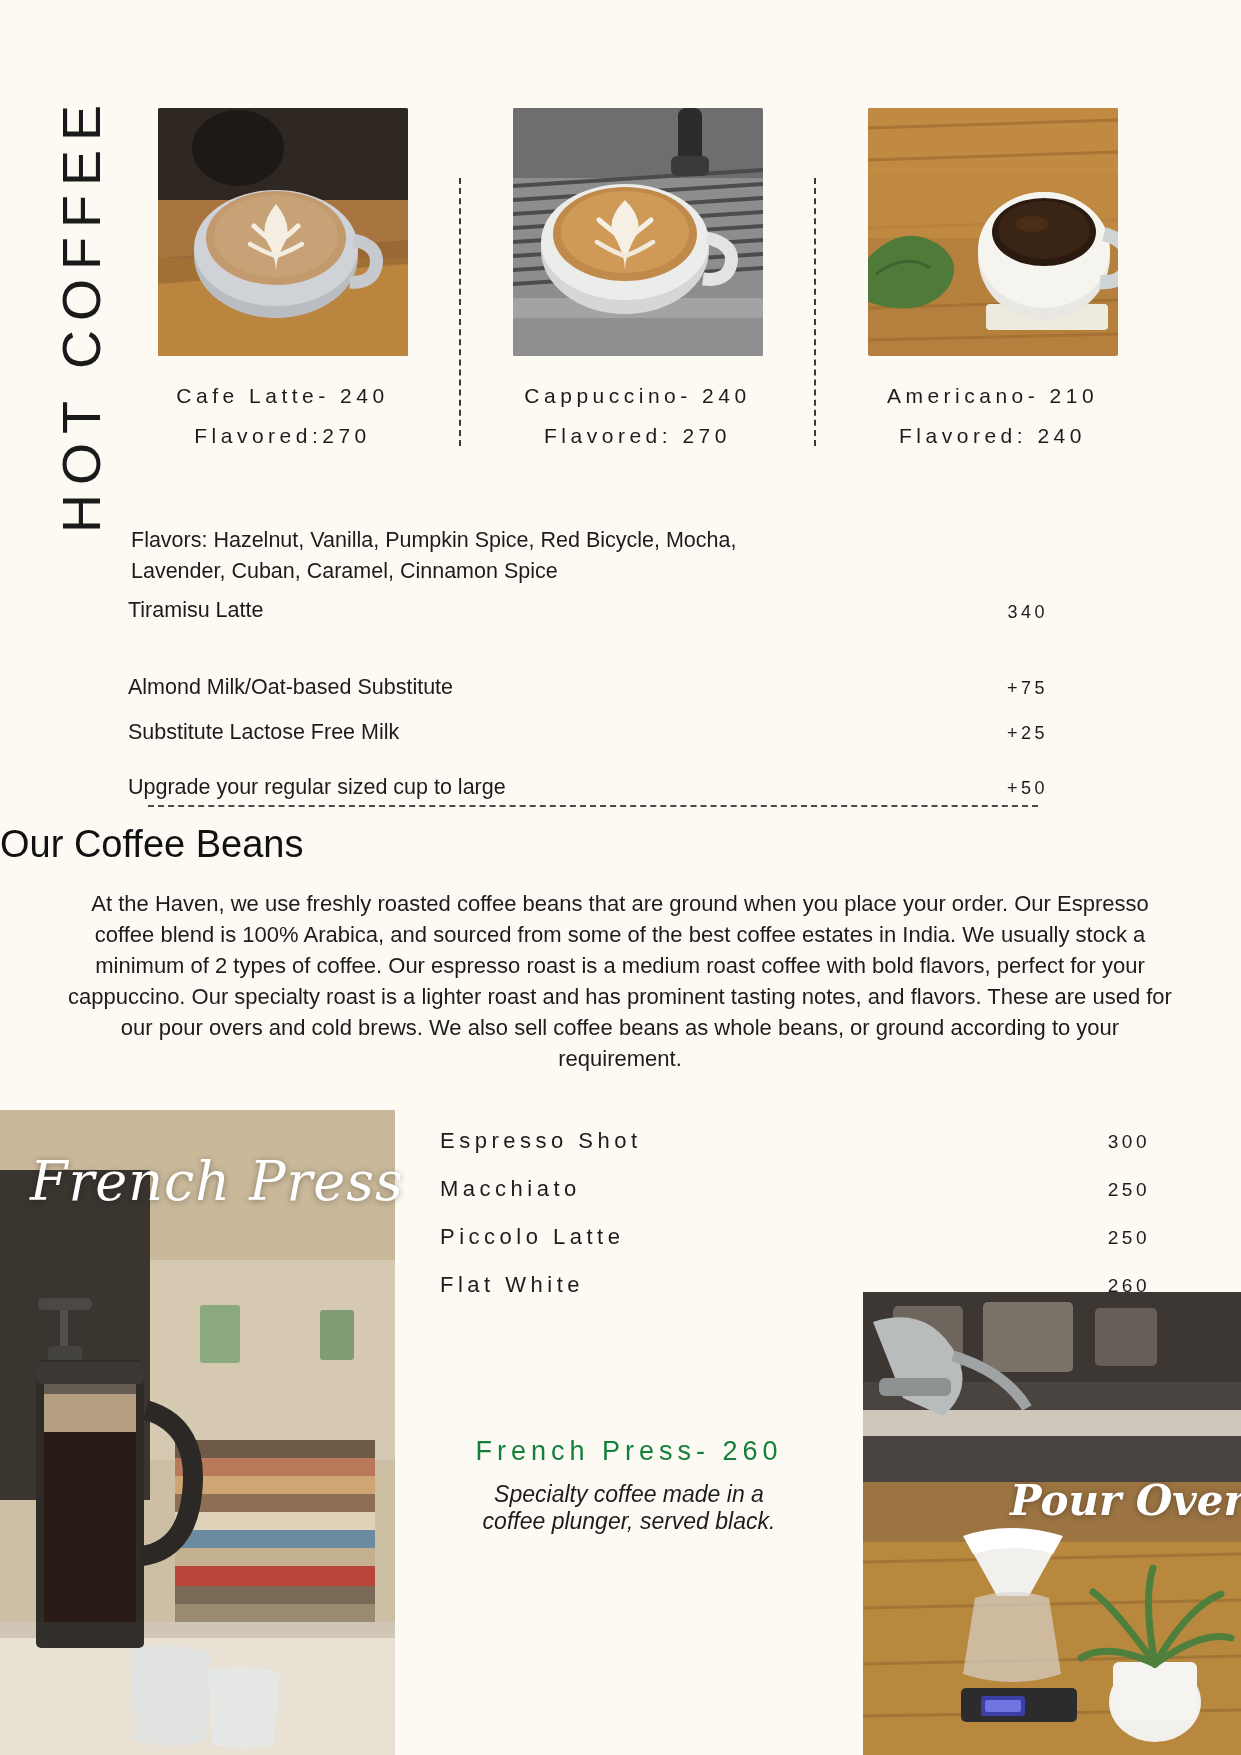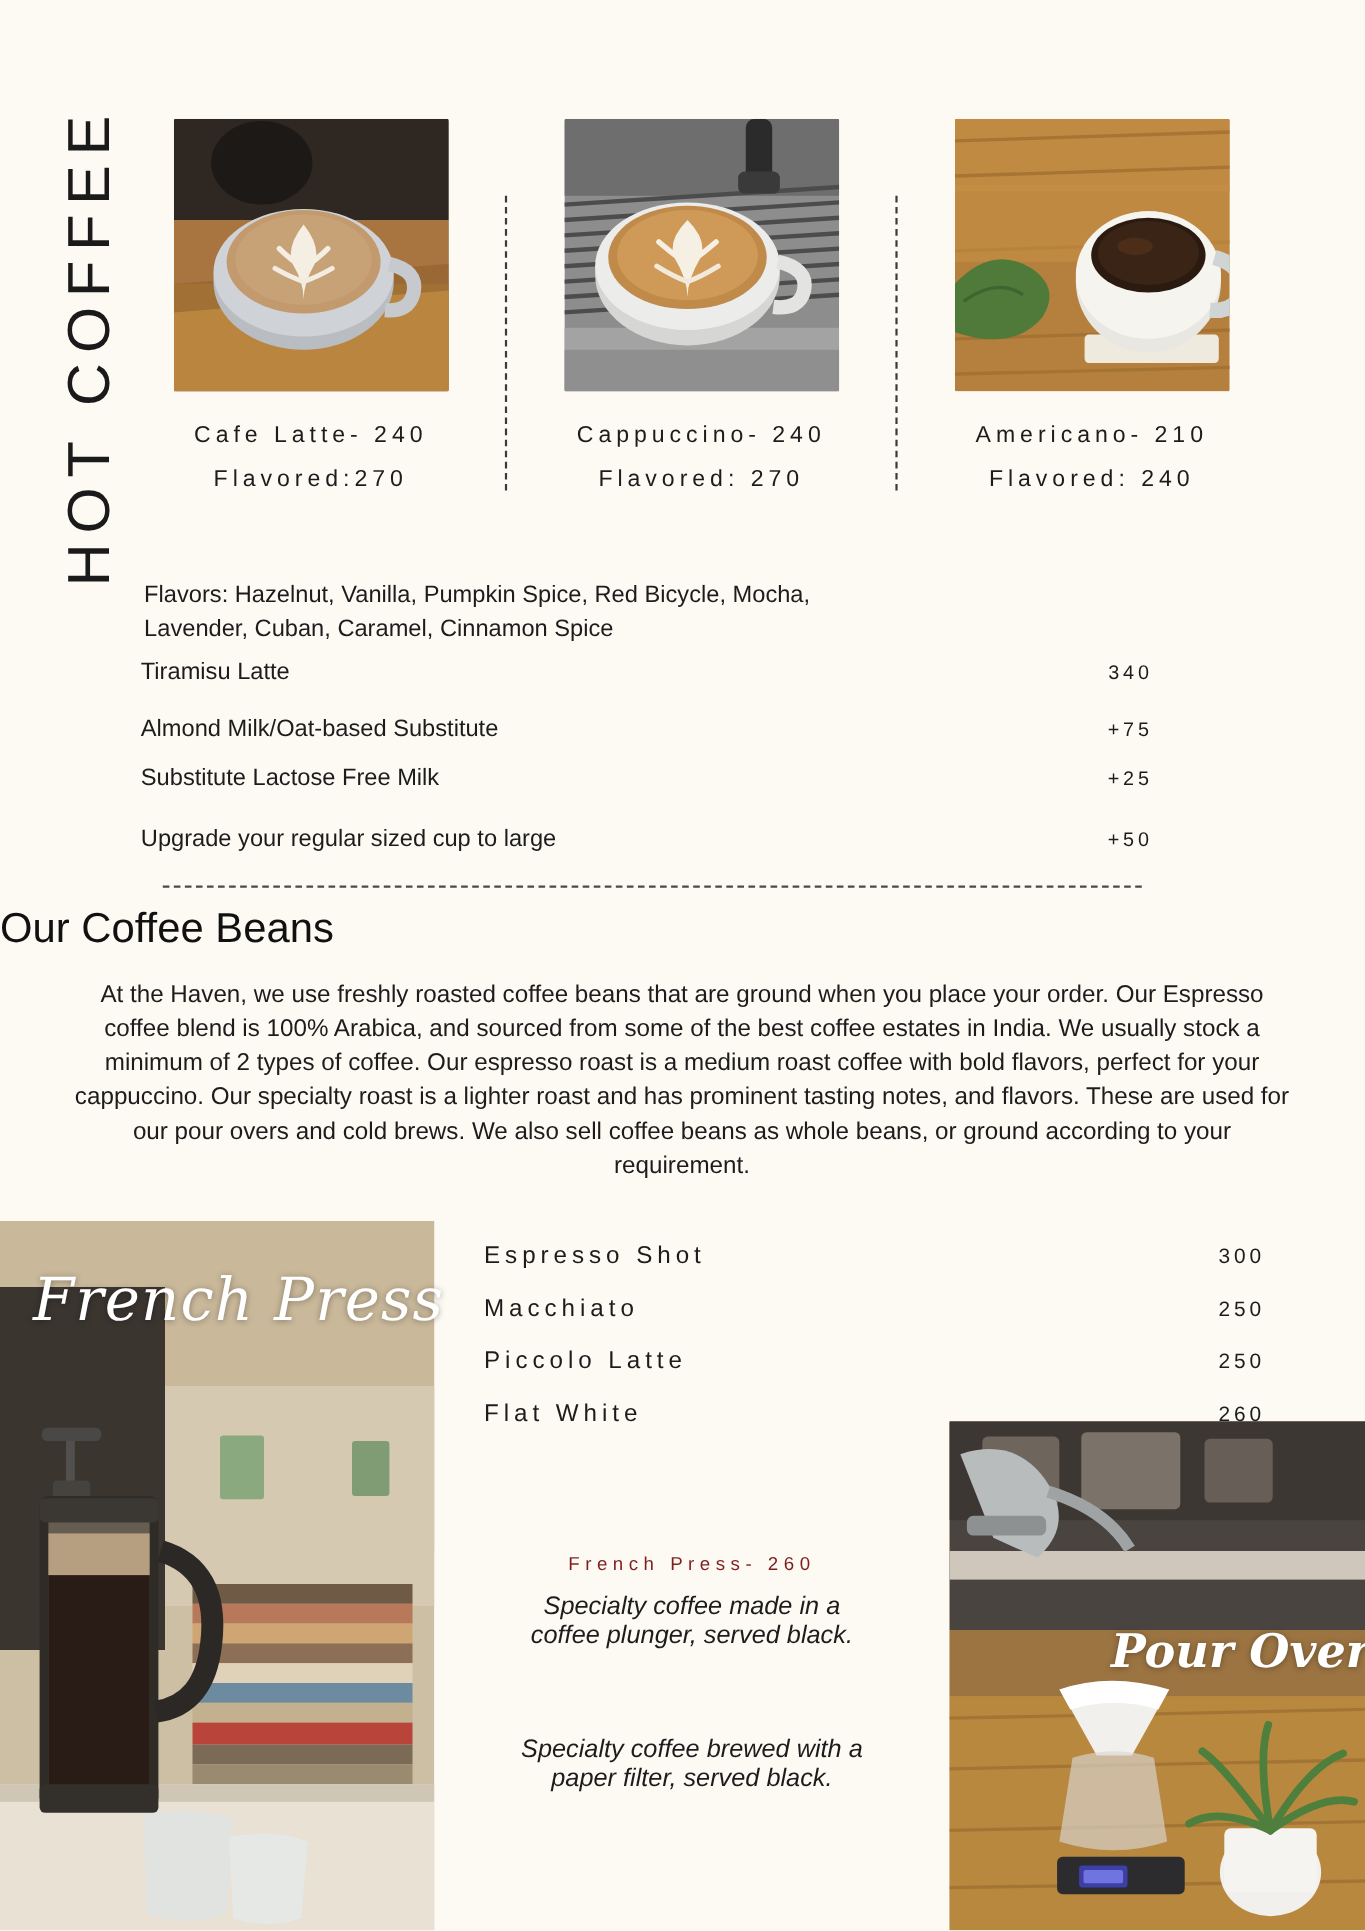--- a/index.html
+++ b/index.html
@@ -108,21 +108,21 @@
   .row .label {
     font-size: 21.5px;
     color: #1c1c1c;
   }
   .row .price {
     font-size: 18px;
     letter-spacing: 3.5px;
     color: #1c1c1c;
     white-space: nowrap;
   }
-  .row.r1 { margin-bottom: 27px; }
+  .row.r1 { margin-bottom: 52px; align-items: flex-end; }
   .row.r2 { margin-bottom: 20px; }
   .row.r3 { margin-bottom: 30px; }
 
   
   .divider {
     position: absolute;
     left: 148px;
     top: 805px;
     width: 890px;
     border-top: 2px dashed #4a4a4a;
@@ -225,24 +225,25 @@
   
   .brew {
     position: absolute;
     left: 395px;
     width: 468px;
     text-align: center;
   }
   .brew.fpress { top: 1412px; }
   .brew.pover  { top: 1562px; }
   .brew-title {
-    font-size: 17px;
+    font-size: 27px;
     letter-spacing: 5px;
-    color: #7f1d1d;
-    white-space: nowrap;
+    color: #15803d;
+    white-space: nowrap;
+    margin-top: 24px;
   }
   .brew-desc {
     margin-top: 14px;
     font-size: 23px;
     font-style: italic;
     line-height: 27px;
     color: #1c1c1c;
   }
 </style>
 </head>
@@ -473,19 +474,15 @@
 
   <div class="brew fpress">
     <div class="brew-title">French Press- 260</div>
     <div class="brew-desc">
       <div>Specialty coffee made in a</div>
       <div>coffee plunger, served black.</div>
     </div>
   </div>
 
   <div class="brew pover">
-    <div class="brew-desc">
-      <div>Specialty coffee brewed with a</div>
-      <div>paper filter, served black.</div>
-    </div>
   </div>
 
 </div>
 
 </body></html>

